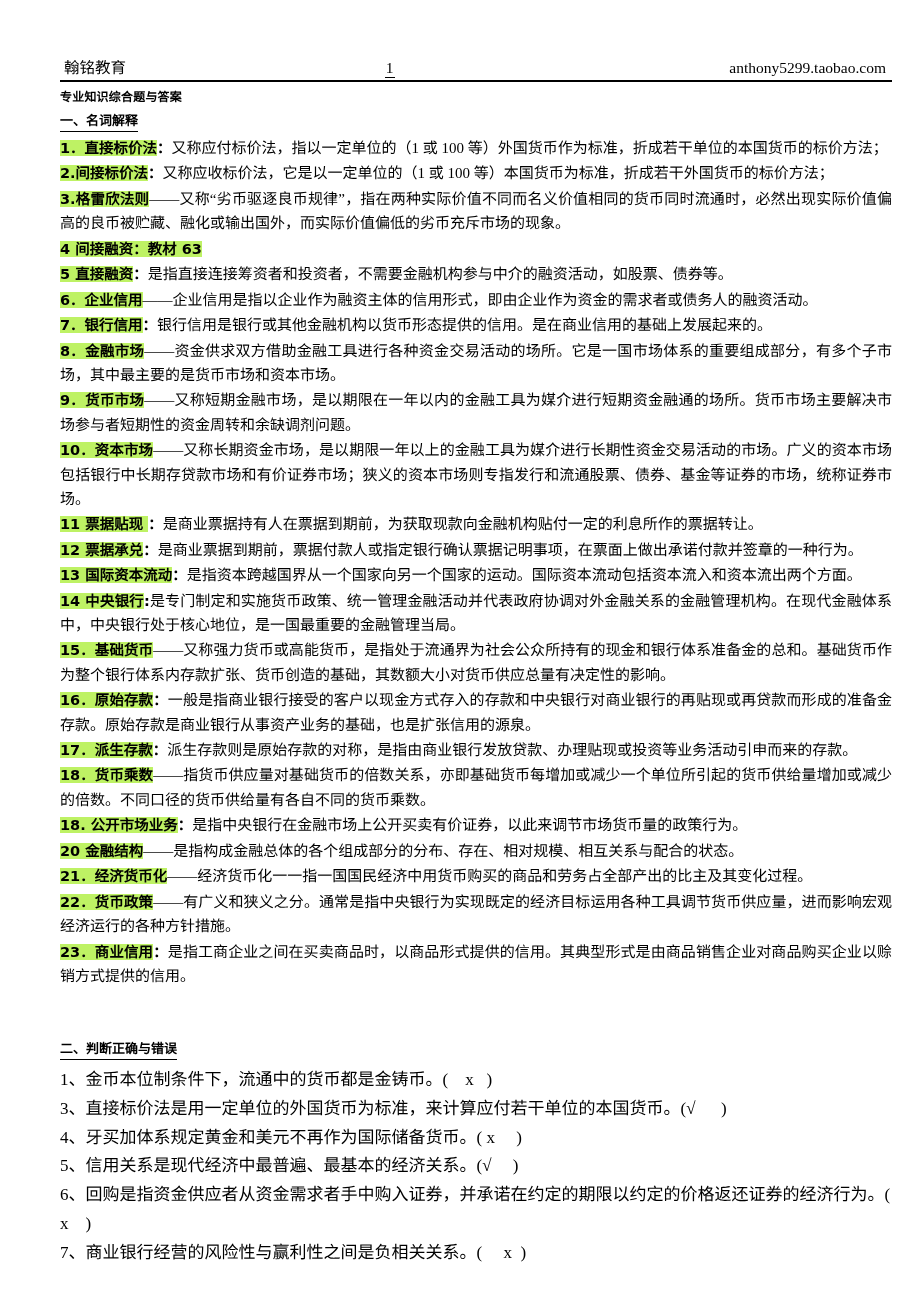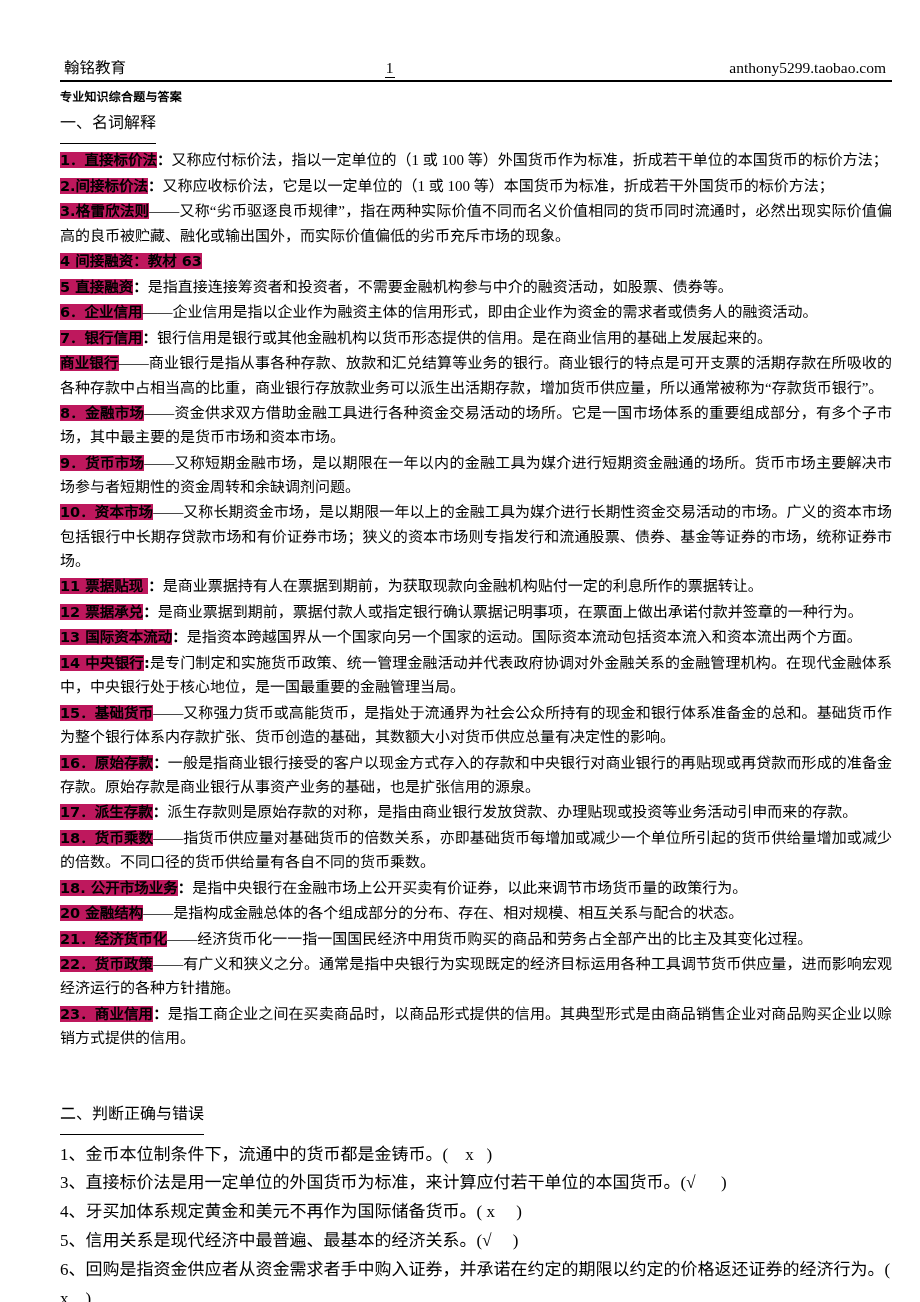--- a/index.html
+++ b/index.html
@@ -53,45 +53,45 @@
     font-weight: bold;
     font-size: 12px;
     line-height: 1.5;
     margin: 1px 0 3px 0;
     letter-spacing: 0.2px;
   }
 
   
   .sec-heading {
     font-family: "DejaVu Sans", "Liberation Sans", sans-serif;
-    font-weight: normal;
-    font-size: 16px;
+    font-weight: bold;
+    font-size: 13px;
     line-height: 1.5;
     margin: 2px 0 2px 0;
     display: inline-block;
     border-bottom: 1.5px solid #000;
-    padding-bottom: 8px;
+    padding-bottom: 0px;
   }
   .sec-heading-wrap { margin-bottom: 2px; }
   .sec-heading-wrap.second { margin-top: 26px; margin-bottom: 4px; }
 
   
   .entry {
     font-size: 15px;
     line-height: 1.62;
     margin: 0 0 1px 0;
     text-align: justify;
     text-justify: inter-ideograph;
   }
   .entry.ind { text-indent: 0; }
 
   .term {
     font-family: "DejaVu Sans", "Liberation Sans", sans-serif;
     font-weight: bold;
-    background-color: #be185d;
+    background-color: #bef264;
     font-size: 14.5px;
   }
   .term-plain {
     font-family: "DejaVu Sans", "Liberation Sans", sans-serif;
     font-weight: bold;
     font-size: 14.5px;
   }
   .desc {
     font-family: "Liberation Serif", "DejaVu Serif", serif;
     font-size: 15px;
@@ -126,21 +126,20 @@
   </div>
 
   <div id="entries-container">
       <div class="entry ind"><span class="term">1．直接标价法</span><span class="term-plain">：</span><span class="desc">又称应付标价法，指以一定单位的（1 或 100 等）外国货币作为标准，折成若干单位的本国货币的标价方法；</span></div>
       <div class="entry ind"><span class="term">2.间接标价法</span><span class="term-plain">：</span><span class="desc">又称应收标价法，它是以一定单位的（1 或 100 等）本国货币为标准，折成若干外国货币的标价方法；</span></div>
       <div class="entry ind"><span class="term">3.格雷欣法则</span><span class="desc">——又称“劣币驱逐良币规律”，指在两种实际价值不同而名义价值相同的货币同时流通时，必然出现实际价值偏高的良币被贮藏、融化或输出国外，而实际价值偏低的劣币充斥市场的现象。</span></div>
       <div class="entry ind"><span class="term">4 间接融资：教材 63</span></div>
       <div class="entry ind"><span class="term">5 直接融资</span><span class="term-plain">：</span><span class="desc">是指直接连接筹资者和投资者，不需要金融机构参与中介的融资活动，如股票、债券等。</span></div>
       <div class="entry ind"><span class="term">6．企业信用</span><span class="desc">——企业信用是指以企业作为融资主体的信用形式，即由企业作为资金的需求者或债务人的融资活动。</span></div>
       <div class="entry ind"><span class="term">7．银行信用</span><span class="term-plain">：</span><span class="desc">银行信用是银行或其他金融机构以货币形态提供的信用。是在商业信用的基础上发展起来的。</span></div>
-      <div class="entry ind"><span class="term">商业银行</span><span class="desc">——商业银行是指从事各种存款、放款和汇兑结算等业务的银行。商业银行的特点是可开支票的活期存款在所吸收的各种存款中占相当高的比重，商业银行存放款业务可以派生出活期存款，增加货币供应量，所以通常被称为“存款货币银行”。</span></div>
       <div class="entry ind"><span class="term">8．金融市场</span><span class="desc">——资金供求双方借助金融工具进行各种资金交易活动的场所。它是一国市场体系的重要组成部分，有多个子市场，其中最主要的是货币市场和资本市场。</span></div>
       <div class="entry ind"><span class="term">9．货币市场</span><span class="desc">——又称短期金融市场，是以期限在一年以内的金融工具为媒介进行短期资金融通的场所。货币市场主要解决市场参与者短期性的资金周转和余缺调剂问题。</span></div>
       <div class="entry ind"><span class="term">10．资本市场</span><span class="desc">——又称长期资金市场，是以期限一年以上的金融工具为媒介进行长期性资金交易活动的市场。广义的资本市场包括银行中长期存贷款市场和有价证券市场；狭义的资本市场则专指发行和流通股票、债券、基金等证券的市场，统称证券市场。</span></div>
       <div class="entry ind"><span class="term">11 票据贴现 </span><span class="term-plain">：</span><span class="desc">是商业票据持有人在票据到期前，为获取现款向金融机构贴付一定的利息所作的票据转让。</span></div>
       <div class="entry ind"><span class="term">12 票据承兑</span><span class="term-plain">：</span><span class="desc">是商业票据到期前，票据付款人或指定银行确认票据记明事项，在票面上做出承诺付款并签章的一种行为。</span></div>
       <div class="entry ind"><span class="term">13 国际资本流动</span><span class="term-plain">：</span><span class="desc">是指资本跨越国界从一个国家向另一个国家的运动。国际资本流动包括资本流入和资本流出两个方面。</span></div>
       <div class="entry ind"><span class="term">14 中央银行</span><span class="term-plain">:</span><span class="desc">是专门制定和实施货币政策、统一管理金融活动并代表政府协调对外金融关系的金融管理机构。在现代金融体系中，中央银行处于核心地位，是一国最重要的金融管理当局。</span></div>
       <div class="entry ind"><span class="term">15．基础货币</span><span class="desc">——又称强力货币或高能货币，是指处于流通界为社会公众所持有的现金和银行体系准备金的总和。基础货币作为整个银行体系内存款扩张、货币创造的基础，其数额大小对货币供应总量有决定性的影响。</span></div>
       <div class="entry ind"><span class="term">16．原始存款</span><span class="term-plain">：</span><span class="desc">一般是指商业银行接受的客户以现金方式存入的存款和中央银行对商业银行的再贴现或再贷款而形成的准备金存款。原始存款是商业银行从事资产业务的基础，也是扩张信用的源泉。</span></div>
       <div class="entry ind"><span class="term">17．派生存款</span><span class="term-plain">：</span><span class="desc">派生存款则是原始存款的对称，是指由商业银行发放贷款、办理贴现或投资等业务活动引申而来的存款。</span></div>

